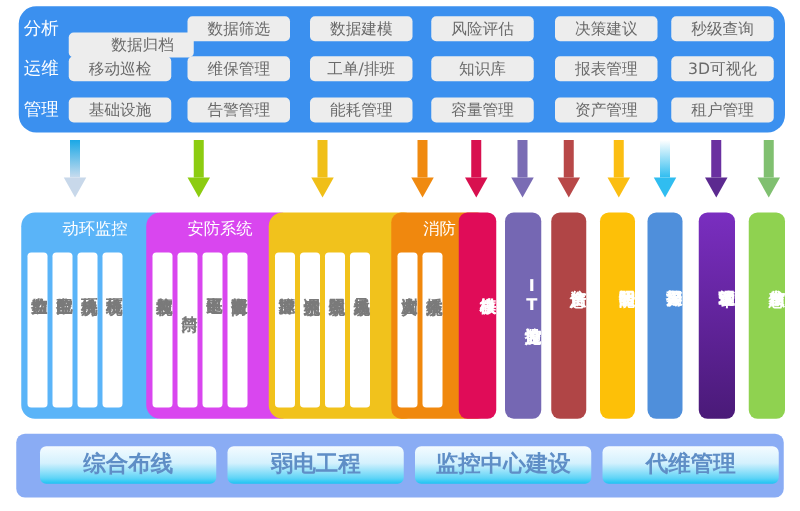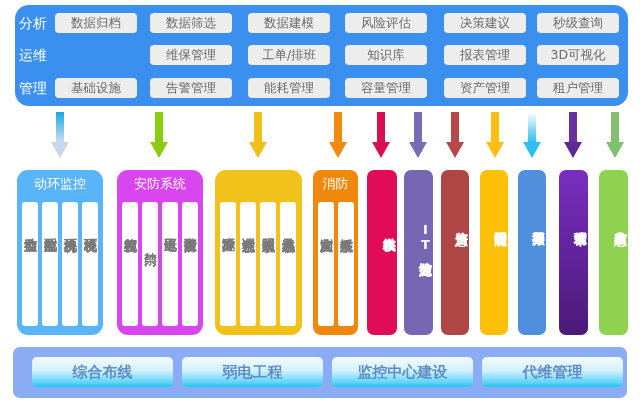--- a/index.html
+++ b/index.html
@@ -14,49 +14,50 @@
   .func-btn { position:absolute; height:20px; width:82px; background:#ededed; border-radius:4px;
               color:#6a6a6a; font-size:12.5px; line-height:20px; text-align:center; cursor:pointer; white-space:nowrap; }
 
   
   .arrow { position:absolute; top:112px; width:18px; height:46px; }
   .arrow .shaft { position:absolute; left:5px; top:0; width:8px; height:30px; }
   .arrow .head { position:absolute; left:0; top:30px; width:0; height:0;
                  border-left:9px solid transparent; border-right:9px solid transparent; border-top:16px solid #000; }
 
   
-  .group { position:absolute; top:170px; height:165px; border-radius:11px; }
+  .group { position:absolute; top:170px; height:165px; border-radius:11px;padding-left:32px; }
   .group-title { position:absolute; left:0; right:0; top:6px; text-align:center; color:#ffffff; font-size:13px; line-height:16px; }
   .sub-col { position:absolute; top:32px; height:124px; background:#ffffff; border-radius:3px; width:16px; }
   .sub-text { position:absolute; left:0; right:0; top:26px; color:#7a7a7a; font-size:13px; line-height:15px;
               text-align:center; writing-mode:vertical-rl; text-orientation:upright; margin:0 auto; font-weight:bold; }
   .single { position:absolute; top:170px; height:165px; border-radius:7px; }
   .single-text { position:absolute; left:0; right:0; top:52px; color:#ffffff; font-size:13px; line-height:15px; font-weight:bold;
                  text-align:center; writing-mode:vertical-rl; text-orientation:upright; margin:0 auto; }
 
   
   .bottom-panel { left:13px; top:347px; width:614px; height:51px; background:#8aacf4; border-radius:7px; }
   .base-btn { position:absolute; top:10px; height:30px; width:141px; border-radius:5px; cursor:pointer;
               background:linear-gradient(to bottom, #f4fbff 0%, #d4f1fd 45%, #5fd4f7 85%, #1ec3f2 100%);
-              color:#5f8ec6; font-size:15px; font-weight:bold; line-height:30px; text-align:center; }
+              color:#5f8ec6; font-size:18px; font-weight:bold; line-height:30px; text-align:center; }
 </style>
 </head>
 <body>
 
 <div class="abs top-panel">
 
   <div class="row-label" style="top:8px;">分析</div>
-  <div class="func-btn" style="left:40px; top:8px;">数据归档</div>
+  <div class="func-btn" style="left:40px; top:21px;padding-left:18px;">数据归档</div>
   <div class="func-btn" style="left:135px; top:8px;">数据筛选</div>
   <div class="func-btn" style="left:233px; top:8px;">数据建模</div>
   <div class="func-btn" style="left:330px; top:8px;">风险评估</div>
   <div class="func-btn" style="left:429px; top:8px;">决策建议</div>
   <div class="func-btn" style="left:522px; top:8px;">秒级查询</div>
 
   <div class="row-label" style="top:40px;">运维</div>
+  <div class="func-btn" style="left:40px; top:40px;">移动巡检</div>
   <div class="func-btn" style="left:135px; top:40px;">维保管理</div>
   <div class="func-btn" style="left:233px; top:40px;">工单/排班</div>
   <div class="func-btn" style="left:330px; top:40px;">知识库</div>
   <div class="func-btn" style="left:429px; top:40px;">报表管理</div>
   <div class="func-btn" style="left:522px; top:40px;">3D可视化</div>
 
   <div class="row-label" style="top:73px;">管理</div>
   <div class="func-btn" style="left:40px; top:73px;">基础设施</div>
   <div class="func-btn" style="left:135px; top:73px;">告警管理</div>
   <div class="func-btn" style="left:233px; top:73px;">能耗管理</div>

